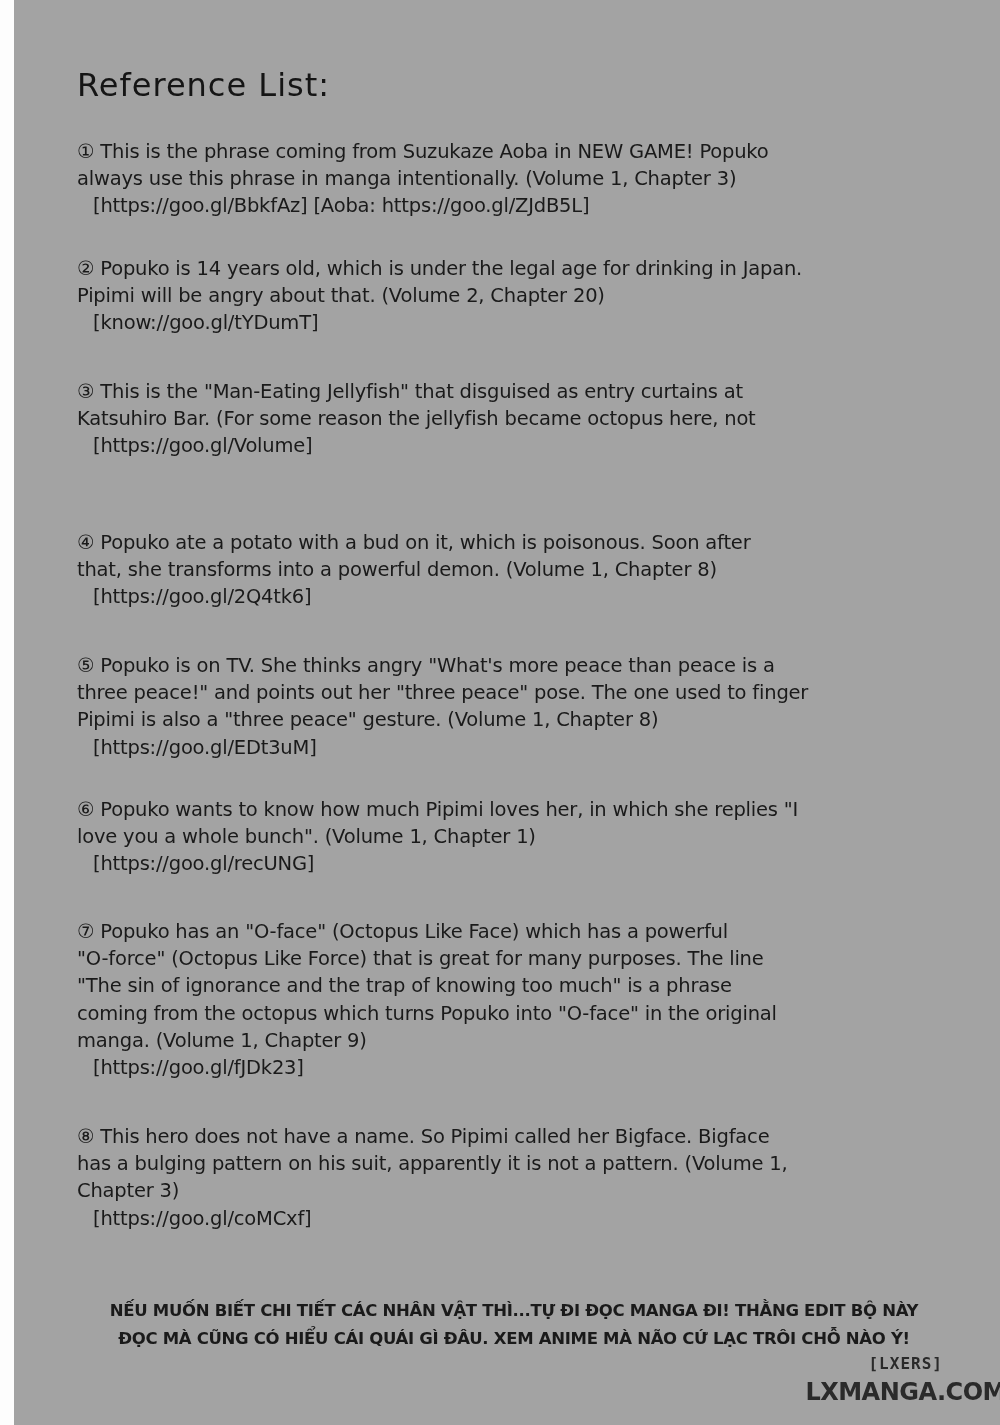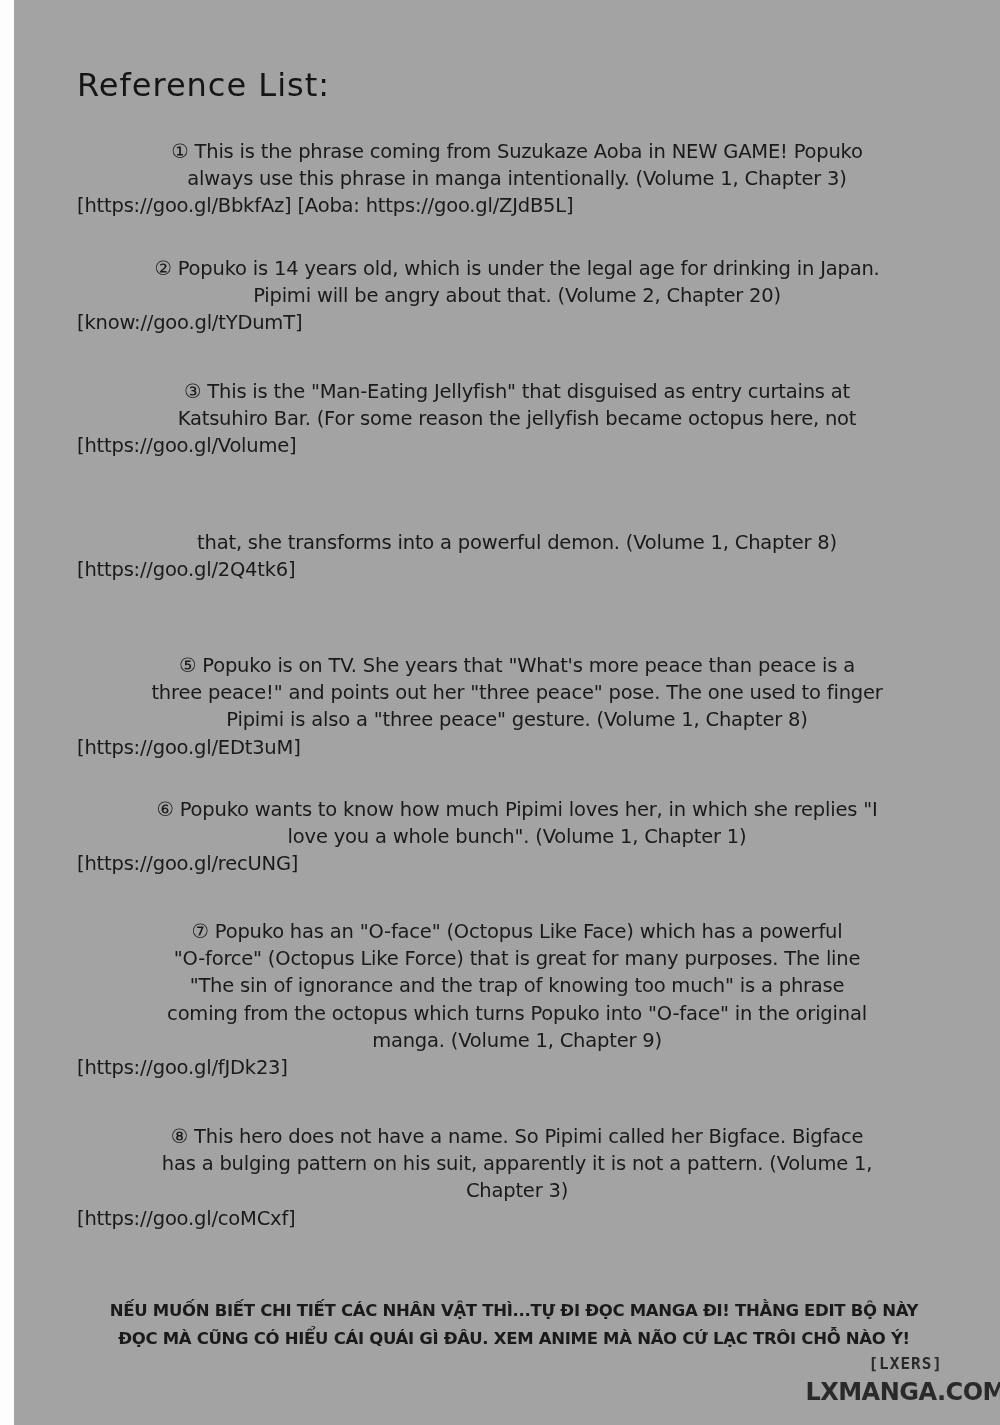--- a/index.html
+++ b/index.html
@@ -37,22 +37,22 @@
       width: 880px;
       font-size: 19.5px;
       line-height: 27.2px;
       letter-spacing: -0.2px;
       color: #1a1a1a;
     }
     .ref .num {
       display: inline-block;
       margin-right: 6px;
     }
-    .ref .line { display: block; white-space: nowrap; text-align: center; }
-    .ref .link { display: block; white-space: nowrap; }
+    .ref .line { display: block; white-space: nowrap; }
+    .ref .link { display: block; white-space: nowrap; margin-left: 16px; }
     .viet {
       position: absolute;
       left: 70px;
       width: 860px;
       top: 1297px;
       text-align: center;
       font-family: "DejaVu Sans", sans-serif;
       font-weight: bold;
       font-size: 16.5px;
       line-height: 28px;
@@ -102,26 +102,27 @@
     <span class="link">[know://goo.gl/tYDumT]</span>
   </div>
 
   <div class="ref" style="top:378px">
     <span class="line"><span class="num">③</span><span>This is the "Man-Eating Jellyfish" that disguised as entry curtains at</span></span>
     <span class="line">Katsuhiro Bar. (For some reason the jellyfish became octopus here, not</span>
     <span class="link">[https://goo.gl/Volume]</span>
   </div>
 
   <div class="ref" style="top:529px">
+    <span class="line"><span class="num">④</span><span>Popuko ate a potato with a bud on it, which is poisonous. Soon after</span></span>
     <span class="line">that, she transforms into a powerful demon. (Volume 1, Chapter 8)</span>
     <span class="link">[https://goo.gl/2Q4tk6]</span>
   </div>
 
   <div class="ref" style="top:652px">
-    <span class="line"><span class="num">⑤</span><span>Popuko is on TV. She years that "What's more peace than peace  is a</span></span>
+    <span class="line"><span class="num">⑤</span><span>Popuko is on TV. She thinks angry "What's more peace than peace  is a</span></span>
     <span class="line">three peace!" and points out her "three peace" pose. The one used to finger</span>
     <span class="line">Pipimi is also a "three peace" gesture. (Volume 1, Chapter 8)</span>
     <span class="link">[https://goo.gl/EDt3uM]</span>
   </div>
 
   <div class="ref" style="top:796px">
     <span class="line"><span class="num">⑥</span><span>Popuko wants to know how much Pipimi loves her, in which she replies "I</span></span>
     <span class="line">love you a whole bunch". (Volume 1, Chapter 1)</span>
     <span class="link">[https://goo.gl/recUNG]</span>
   </div>

